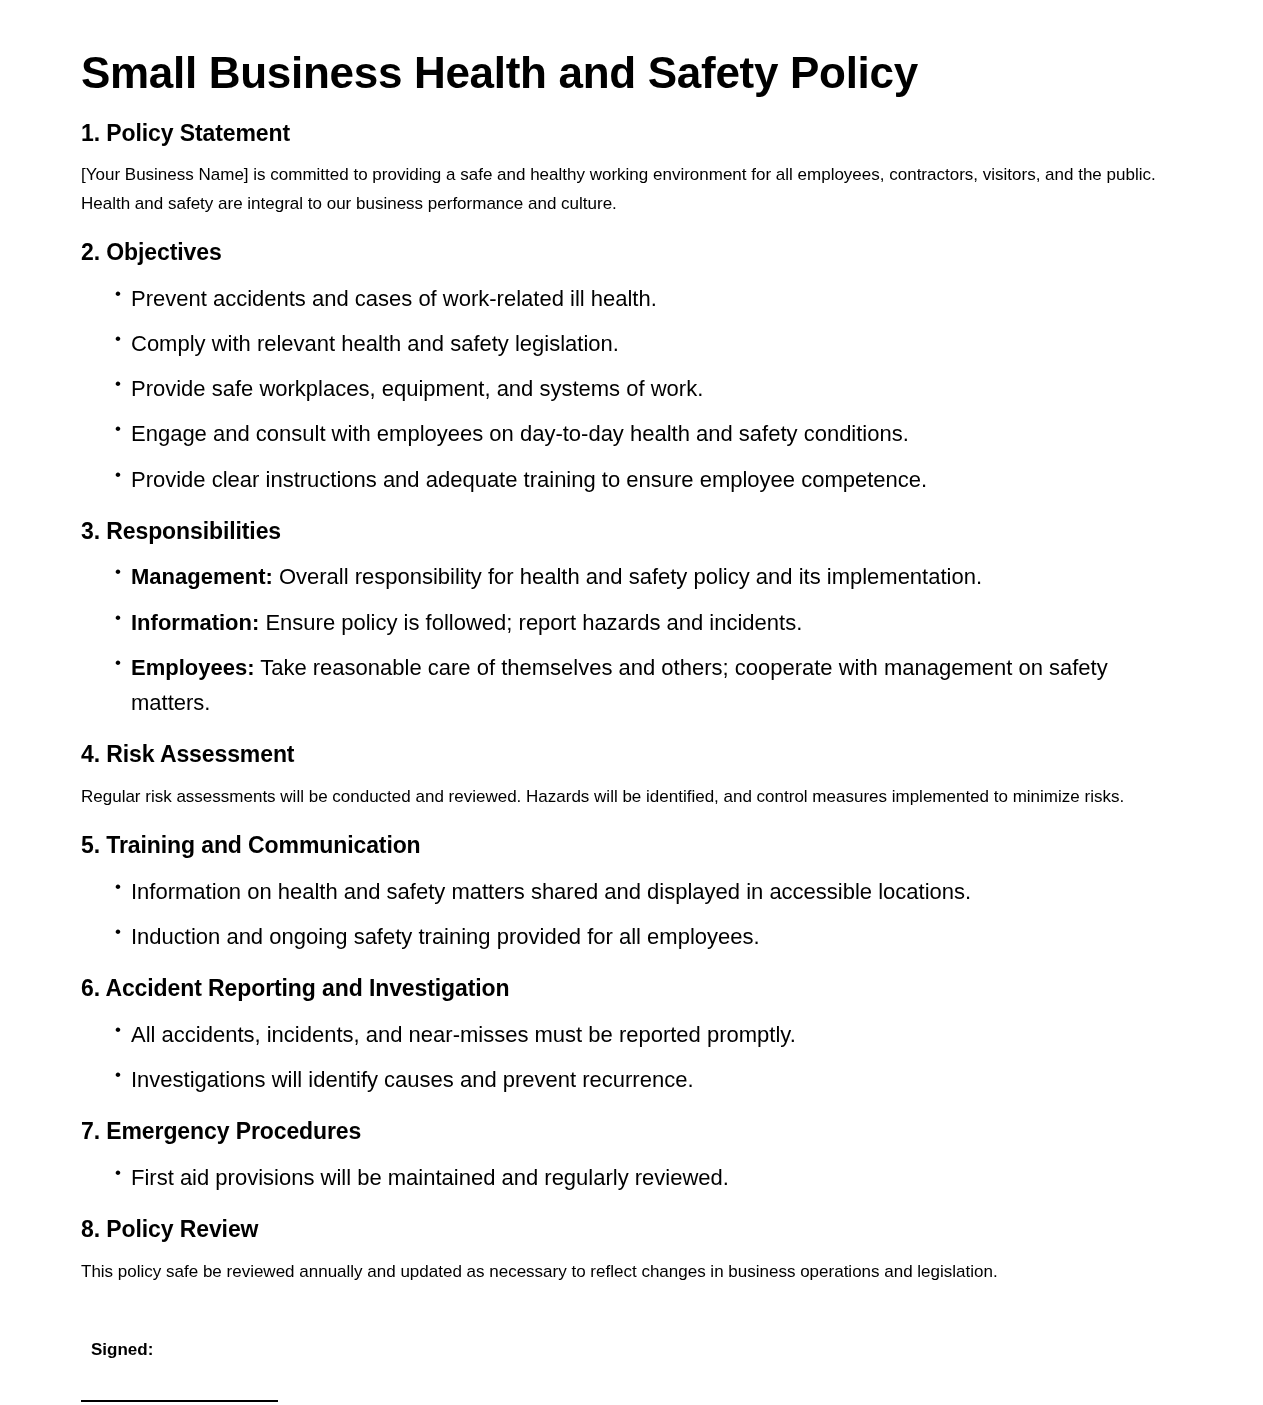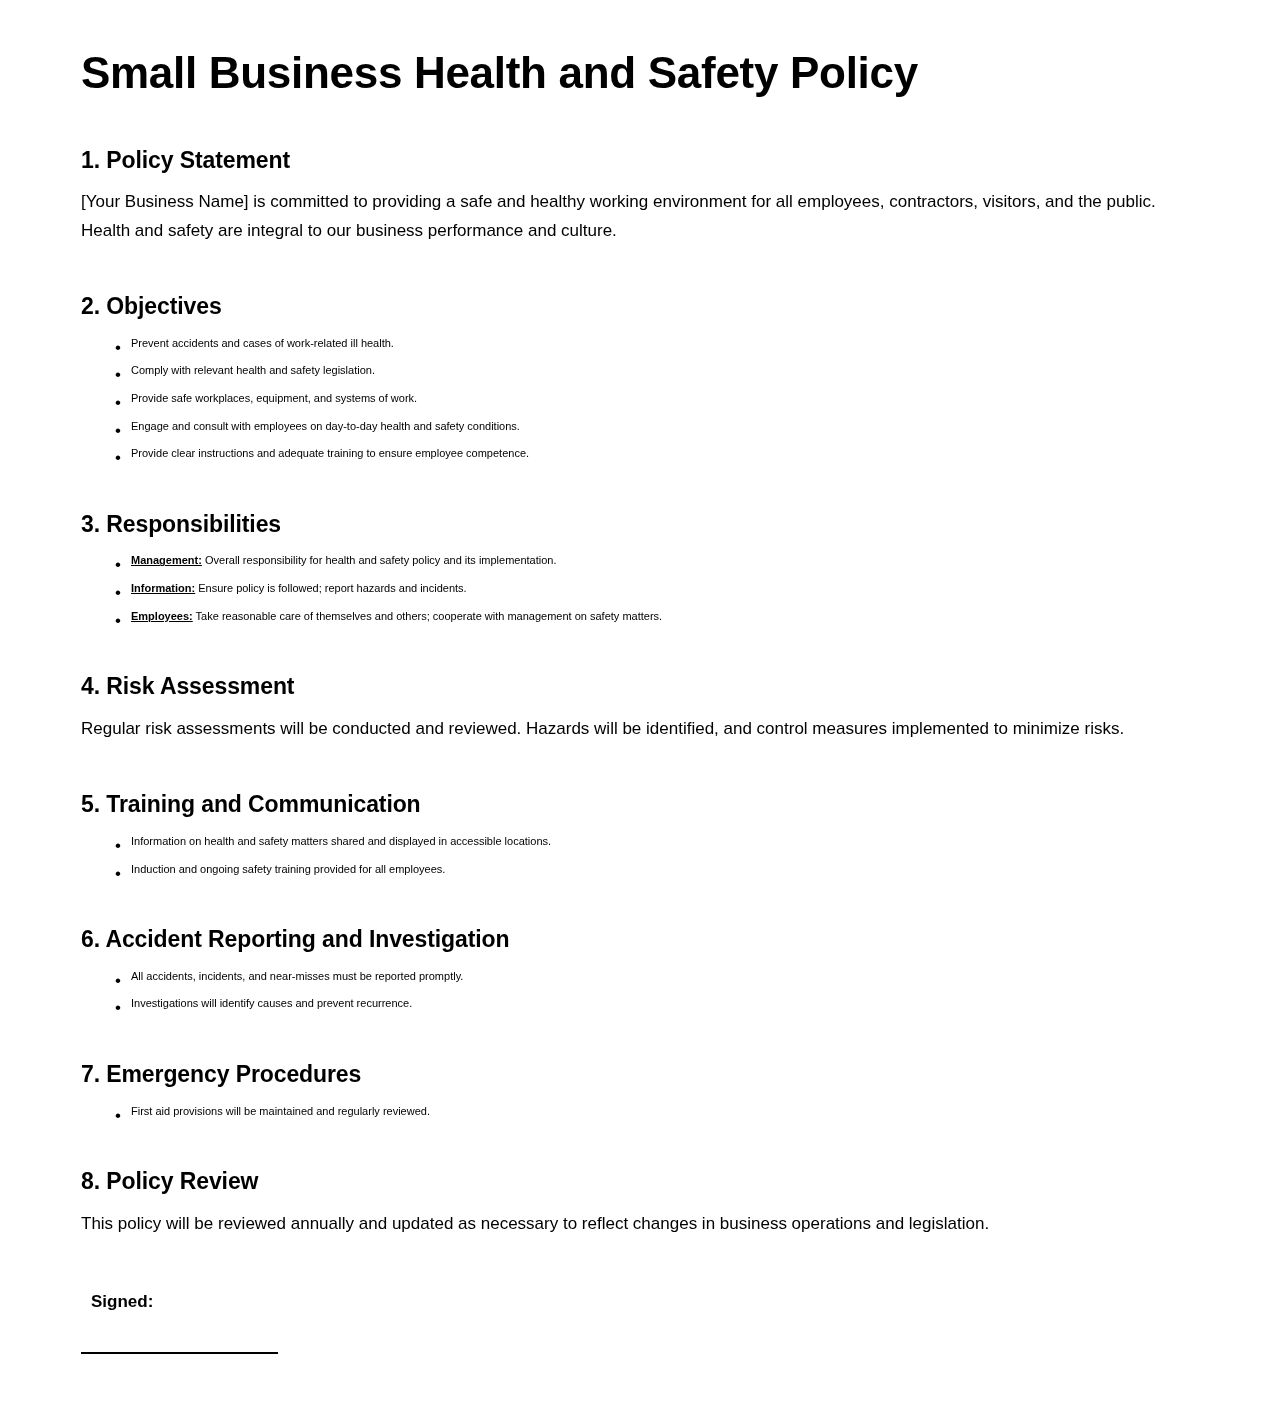--- a/index.html
+++ b/index.html
@@ -23,61 +23,60 @@
   }
   .doc-title {
     font-size: 44px;
     font-weight: bold;
     line-height: 1.15;
     margin: 0 0 0 0;
     padding-top: 8px;
     letter-spacing: -0.3px;
   }
   .section {
-    margin-top: 48px;
+    margin-top: 21px;
   }
   .section-heading {
     font-size: 23px;
     font-weight: bold;
     line-height: 1.2;
     margin: 0 0 14px 0;
     letter-spacing: -0.1px;
   }
   .body-text {
     font-size: 17px;
     line-height: 1.68;
     margin: 0;
     max-width: 1102px;
   }
   ul.bullets {
     margin: 0;
     padding: 0 0 0 34px;
     list-style: none;
   }
   ul.bullets > li {
-    font-size: 11px;
+    font-size: 22px;
     line-height: 1.6;
     margin: 0 0 10px 0;
     position: relative;
     padding-left: 16px;
   }
   ul.bullets > li:last-child {
     margin-bottom: 0;
   }
   ul.bullets > li::before {
     content: "\2022";
     position: absolute;
     left: 0;
     top: -1px;
     font-size: 17px;
     line-height: 1.6;
   }
   .lead-in {
     font-weight: bold;
-    text-decoration: underline;
   }
   .signature-block {
     margin-top: 50px;
   }
   .signed-label {
     font-size: 17px;
     font-weight: bold;
     line-height: 1.6;
     margin: 10px;
   }
@@ -143,21 +142,21 @@
 
   <div class="section">
     <h2 class="section-heading">7. Emergency Procedures</h2>
     <ul class="bullets">
       <li>First aid provisions will be maintained and regularly reviewed.</li>
     </ul>
   </div>
 
   <div class="section">
     <h2 class="section-heading">8. Policy Review</h2>
-    <p class="body-text">This policy will be reviewed annually and updated as necessary to reflect changes in business operations and legislation.</p>
+    <p class="body-text">This policy safe be reviewed annually and updated as necessary to reflect changes in business operations and legislation.</p>
   </div>
 
   <div class="signature-block">
     <p class="signed-label">Signed:</p>
     <div class="signature-line"></div>
 
   </div>
 
 </div>
 

